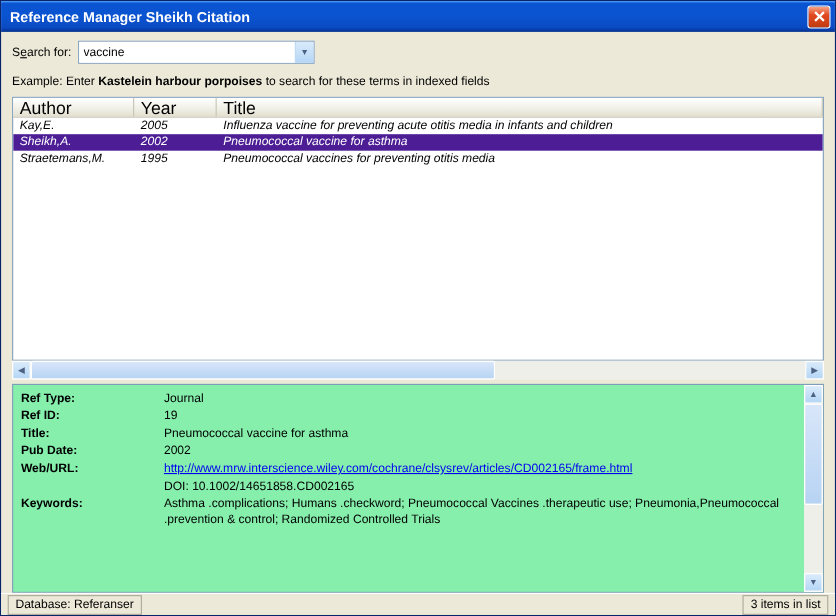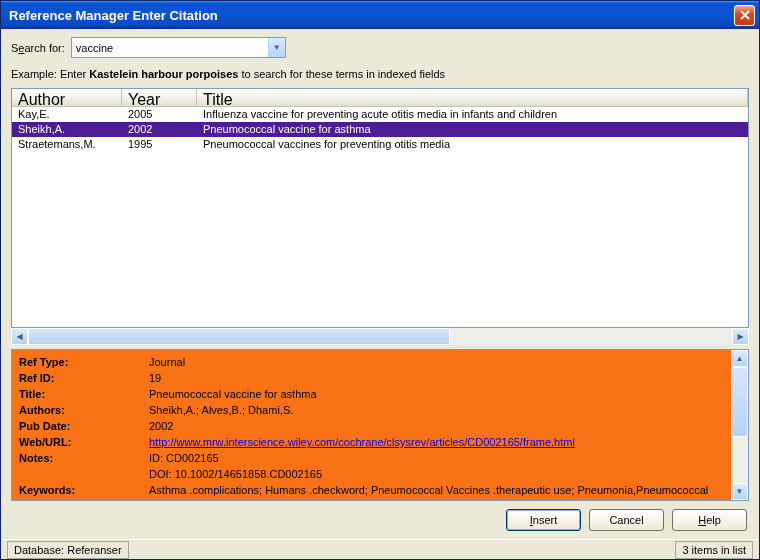--- a/index.html
+++ b/index.html
@@ -116,20 +116,21 @@
   .gh.title { flex: 1; }
   .grid-body {
     flex: 1;
     overflow: hidden;
   }
   .row {
     display: flex;
     height: 15px;
     line-height: 15px;
     padding: 0;
+    font-style: italic;
   }
   .row.selected {
     background: #4c1d95;
     color: #fff;
   }
   .cell { padding: 0 6px; overflow: hidden; white-space: nowrap; }
   .cell.author { width: 110px; }
   .cell.year { width: 75px; }
   .cell.title { flex: 1; }
   .hscroll {
@@ -149,21 +150,21 @@
   .sb-thumb {
     position:absolute; left:0; top:0; bottom:0;
     width:60%;
     background: linear-gradient(to bottom,#D8E6F9,#B7D3F3);
     border:1px solid #fff;
     border-radius:2px;
   }
   .detail-wrap {
     margin-top: 4px;
     border: 1px solid #7F9DB9;
-    background:#f97316;
+    background:#86efac;
     flex: 1;
     display:flex;
     min-height:0;
   }
   .detail {
     flex:1;
     padding: 4px 6px;
     overflow:hidden;
     line-height: 14px;
   }
@@ -203,21 +204,21 @@
     line-height:14px;
   }
   .statusbar .spacer { flex:1; }
   u { text-decoration: underline; }
 </style>
 </head>
 <body>
 
 <div class="window">
   <div class="titlebar">
-    <span class="title">Reference Manager Enter Citation</span>
+    <span class="title">Reference Manager Sheikh Citation</span>
     <div class="close-btn">
       <svg width="10" height="10" viewBox="0 0 10 10">
           <path d="M1 1 L9 9 M9 1 L1 9" stroke="#fff" stroke-width="2"></path>
         </svg>
     </div>
   </div>
 
   <div class="content">
     <div class="search-row">
       <label><span>S</span><u>e</u><span>arch for:</span></label>
@@ -281,34 +282,26 @@
               </tr>
           <tr>
                 <td class="k">Ref ID:</td>
                 <td class="v">19</td>
               </tr>
           <tr>
                 <td class="k">Title:</td>
                 <td class="v">Pneumococcal vaccine for asthma</td>
               </tr>
           <tr>
-                <td class="k">Authors:</td>
-                <td class="v">Sheikh,A.; Alves,B.; Dhami,S.</td>
-              </tr>
-          <tr>
                 <td class="k">Pub Date:</td>
                 <td class="v">2002</td>
               </tr>
           <tr>
                 <td class="k">Web/URL:</td>
                 <td class="v"><a href="#">http://www.mrw.interscience.wiley.com/cochrane/clsysrev/articles/CD002165/frame.html</a></td>
-              </tr>
-          <tr>
-                <td class="k">Notes:</td>
-                <td class="v">ID: CD002165</td>
               </tr>
           <tr>
                 <td class="k"></td>
                 <td class="v">DOI: 10.1002/14651858.CD002165</td>
               </tr>
           <tr>
                 <td class="k">Keywords:</td>
                 <td class="v">Asthma .complications; Humans .checkword; Pneumococcal Vaccines .therapeutic use; Pneumonia,Pneumococcal .prevention &amp; control; Randomized Controlled Trials</td>
               </tr>
 
@@ -321,25 +314,20 @@
           </div>
         <div class="sb-track">
             <div class="sb-thumb"></div>
           </div>
         <div class="sb-btn">
             <span>▼</span>
           </div>
       </div>
     </div>
 
-    <div class="button-row">
-      <button class="btn default"><u>I</u><span>nsert</span></button>
-      <button class="btn">Cancel</button>
-      <button class="btn"><u>H</u><span>elp</span></button>
-    </div>
   </div>
 
   <div class="statusbar">
     <div class="sb-cell">Database: Referanser</div>
     <div class="spacer"></div>
     <div class="sb-cell">3 items in list</div>
   </div>
 </div>
 
 </body></html>

